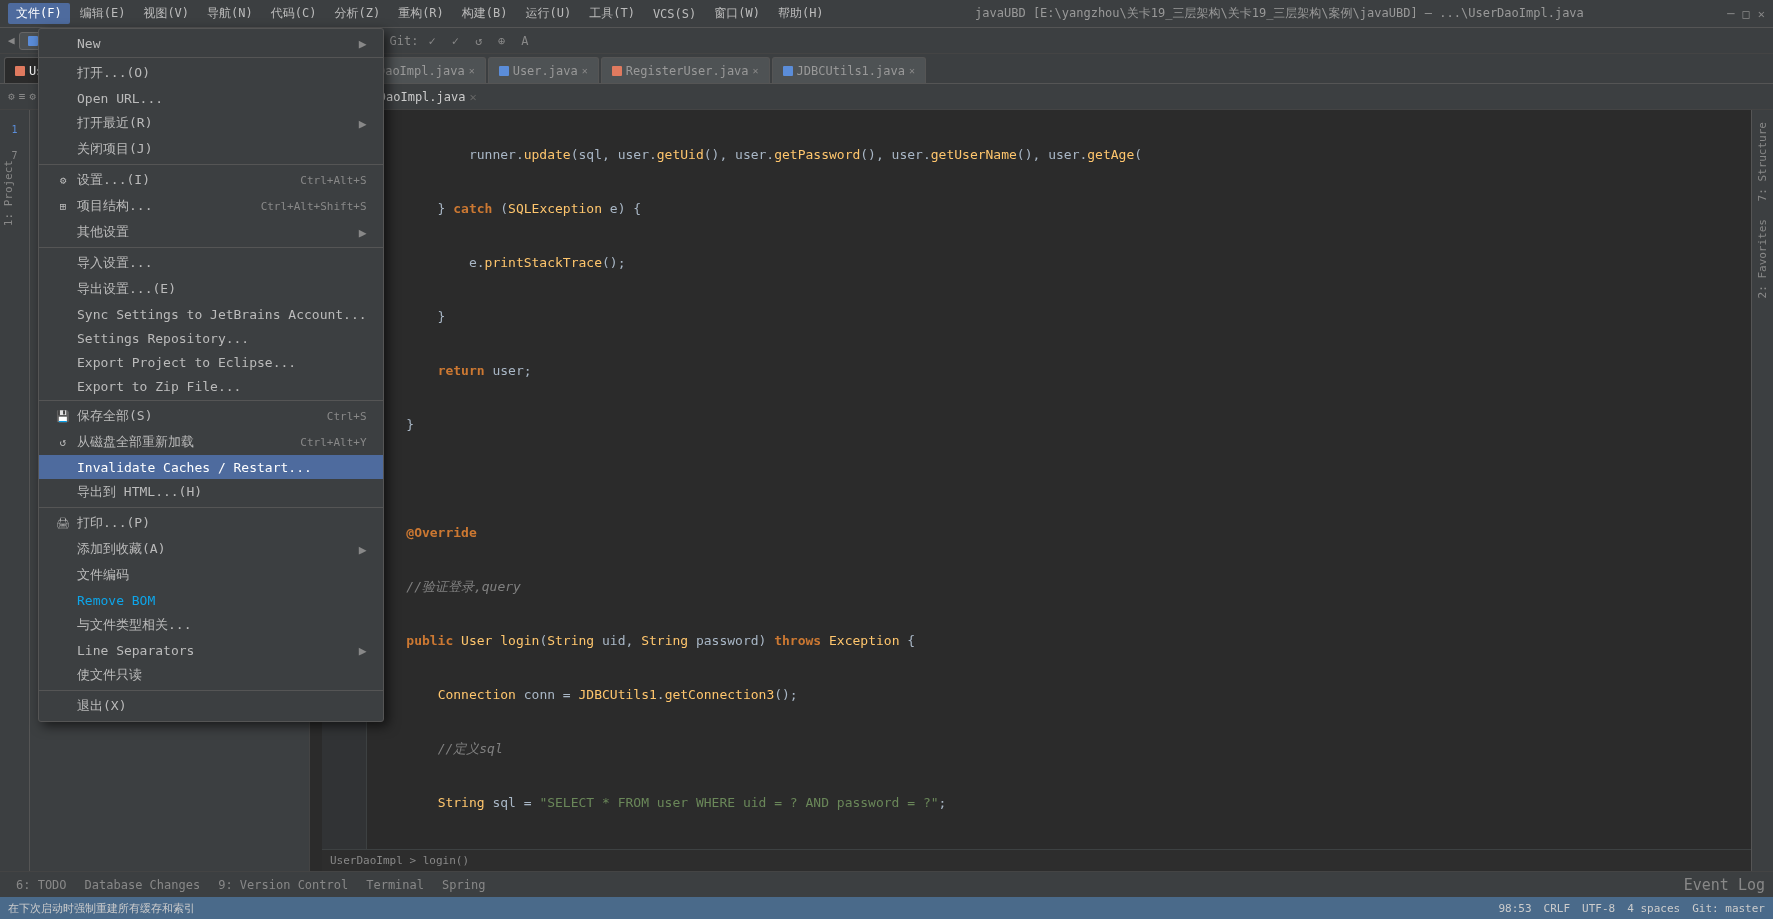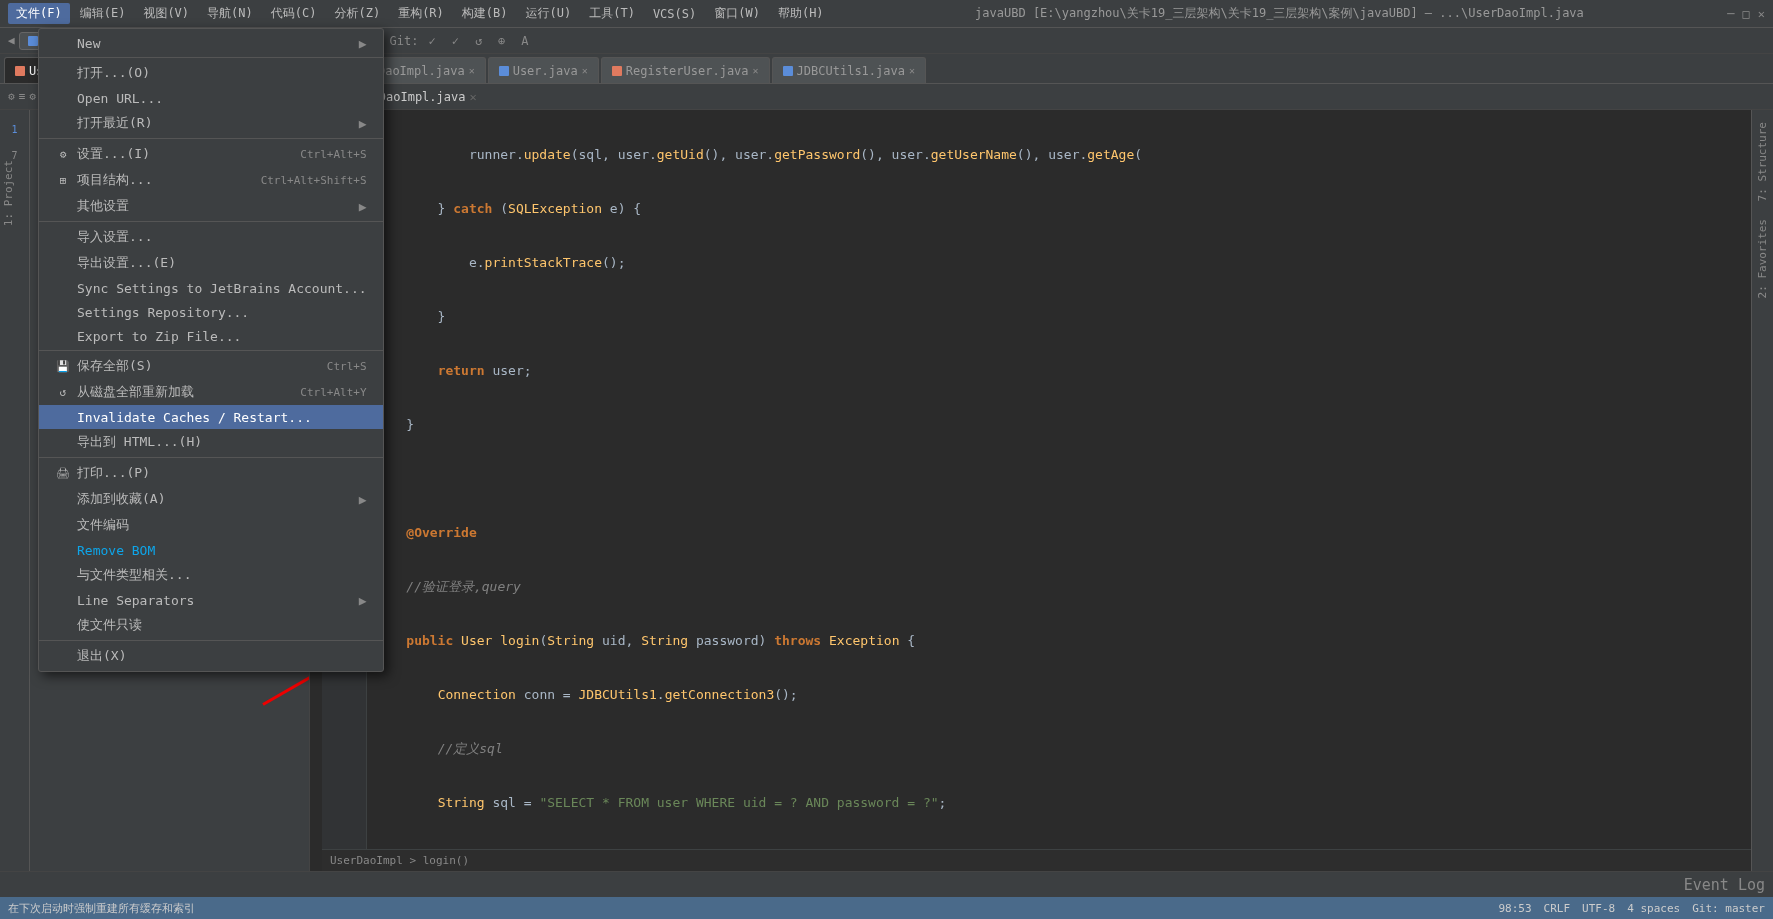--- a/index.html
+++ b/index.html
@@ -510,20 +510,27 @@
     </div>
   </div>
 
   <div class="right-sidebar">
     <div class="right-tab-item">7: Structure</div>
     <div class="right-tab-item">2: Favorites</div>
   </div>
 </div>
 
 <div class="bottom-bar">
+  <div class="bottom-tabs">
+    <div class="bottom-tab">6: TODO</div>
+    <div class="bottom-tab">Database Changes</div>
+    <div class="bottom-tab">9: Version Control</div>
+    <div class="bottom-tab">Terminal</div>
+    <div class="bottom-tab">Spring</div>
+  </div>
   <div class="bottom-right">
     <span style="font-size:15px;color:#888;margin-left:29px;">Event Log</span>
   </div>
 </div>
 
 <div class="status-bar">
   <span>在下次启动时强制重建所有缓存和索引</span>
   <div class="status-bar-right">
     <span>98:53</span>
     <span>CRLF</span>
@@ -550,20 +557,24 @@
       </div>
       <div class="menu-item">
         <span class="no-icon"></span>
         <span>Open URL...</span>
       </div>
       <div class="menu-item">
         <span class="no-icon"></span>
         <span>打开最近(R)</span>
         <span class="arrow">▶</span>
       </div>
+      <div class="menu-item">
+        <span class="no-icon"></span>
+        <span>关闭项目(J)</span>
+      </div>
       <div class="menu-separator"></div>
 
       <div class="menu-item">
         <span class="icon-placeholder">⚙</span>
         <span>设置...(I)</span>
         <span class="shortcut">Ctrl+Alt+S</span>
       </div>
       <div class="menu-item">
         <span class="icon-placeholder">⊞</span>
         <span>项目结构...</span>
@@ -587,20 +598,24 @@
       <div class="menu-item">
         <span class="no-icon"></span>
         <span>Sync Settings to JetBrains Account...</span>
       </div>
       <div class="menu-item">
         <span class="no-icon"></span>
         <span>Settings Repository...</span>
       </div>
       <div class="menu-item">
         <span class="no-icon"></span>
+        <span>Export Project to Eclipse...</span>
+      </div>
+      <div class="menu-item">
+        <span class="no-icon"></span>
         <span>Export to Zip File...</span>
       </div>
       <div class="menu-separator"></div>
 
       <div class="menu-item">
         <span class="icon-placeholder">💾</span>
         <span>保存全部(S)</span>
         <span class="shortcut">Ctrl+S</span>
       </div>
       <div class="menu-item">

